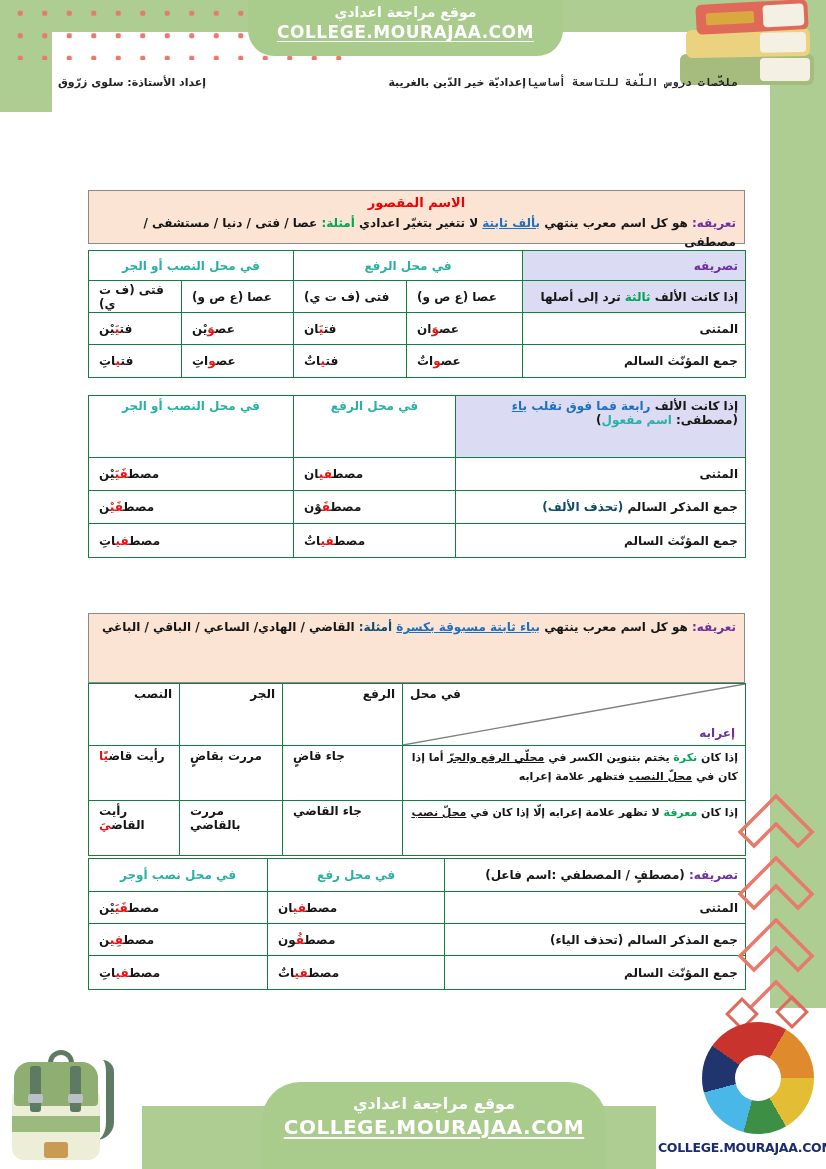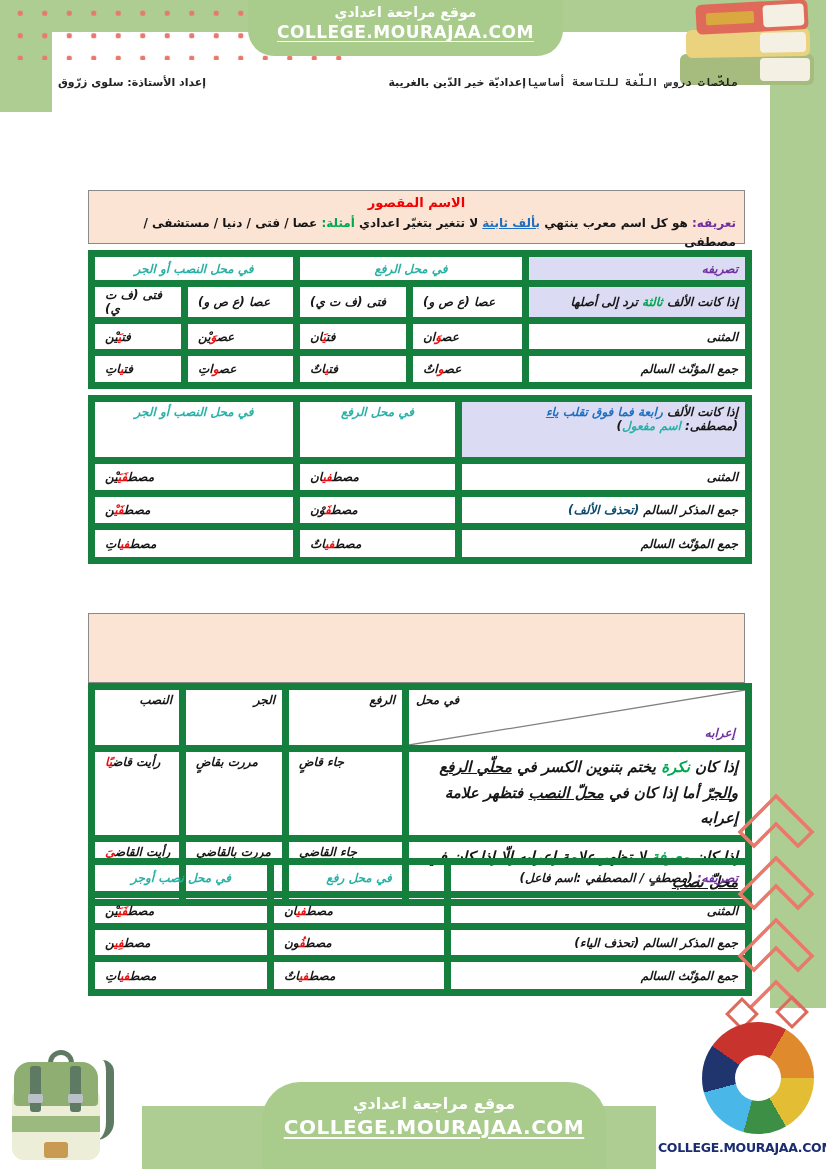--- a/index.html
+++ b/index.html
@@ -36,41 +36,41 @@
 
   
   .secblock{left:88px;width:657px;background:#fce4d4;border:1px solid #8a8a8a;box-sizing:border-box;direction:rtl;}
   .sec1{top:190px;height:54px;}
   .sec2{top:613px;height:70px;}
   .sec-title{display:block;text-align:center;color:#f00000;font-weight:bold;font-size:13px;padding-top:4px;}
   .sec-def{display:block;text-align:right;font-weight:bold;font-size:12px;padding:4px 8px 0 6px;line-height:1.55;}
 
   
   table{border-collapse:collapse;table-layout:fixed;direction:rtl;font-weight:bold;}
-  td{border:7px solid #15803d;font-size:12px;color:#161616;vertical-align:middle;
-     padding:1px 4px;box-sizing:border-box;overflow:hidden;font-style:italic;}
+  td{border:1px solid #15803d;font-size:12px;color:#161616;vertical-align:middle;
+     padding:1px 4px;box-sizing:border-box;overflow:hidden;}
   .t1{left:88px;top:250px;width:657px;}
   .t2{left:88px;top:395px;width:657px;}
   .t3{left:88px;top:683px;width:657px;}
   .t4{left:88px;top:858px;width:657px;}
   .lav{background:#dbdcf3;}
   .t{color:#29b1a5;} .p{color:#7030a0;} .g{color:#00a651;} .r{color:#0c4a6e;}
   .b{color:#1f6fc0;text-decoration:underline;}
   .bl{color:#1f6fc0;}
   .u{text-decoration:underline;}
   .wr{color:#e81010;}
   .lab{text-align:right;padding-right:7px;}
   .w{text-align:left;padding-left:10px;direction:rtl;}
   .cth{text-align:center;}
   .vt{vertical-align:top;padding-top:3px;}
   .diagcell{position:relative;padding:0;}
   .diag-svg{position:absolute;left:0;top:0;width:100%;height:100%;}
   .diag-top{position:absolute;left:7px;top:3px;font-size:12px;}
   .diag-bottom{position:absolute;right:10px;bottom:5px;font-size:12px;}
-  .expl{font-size:15px;line-height:1.7;text-align:right;vertical-align:top;padding:3px 7px;margin-top:11px;}
+  .expl{font-size:11px;line-height:1.7;text-align:right;vertical-align:top;padding:3px 7px;margin-top:11px;}
 
   .pagenum{left:692px;top:1008px;font-size:12px;font-weight:bold;color:#222;}
 
   
   .chev{left:736px;top:780px;}
 
   
   .box-br{left:656px;top:1008px;width:170px;height:161px;background:#fff;border-radius:20px 0 0 0;}
   .box-bl{left:0;top:1042px;width:142px;height:127px;background:#fff;border-radius:0 18px 0 0;}
 
@@ -216,20 +216,23 @@
     </tr>
     <tr style="height:34px">
       <td class="lab"><span>جمع المؤنّث السالم</span><span class="r"></span></td>
       <td class="w"><span>مصط</span><span class="wr">في</span><span>اتٌ</span></td>
       <td class="w"><span>مصط</span><span class="wr">في</span><span>اتِ</span></td>
     </tr>
   </tbody>
     </table>
 
   <div class="abs secblock sec2">
+    <span class="sec-def">
+      <span class="p">تعريفه:</span><span> هو كل اسم معرب ينتهي </span><span class="b">بياء ثابتة مسبوقة بكسرة</span><span> </span><span class="r">أمثلة:</span><span> القاضي / الهادي/ الساعي / الباقي / الباغي</span>
+    </span>
   </div>
 
   <table class="abs t3">
     <colgroup>
         <col style="width:343px">
         <col style="width:120px">
         <col style="width:103px">
         <col style="width:91px">
       </colgroup>
     <tbody>

